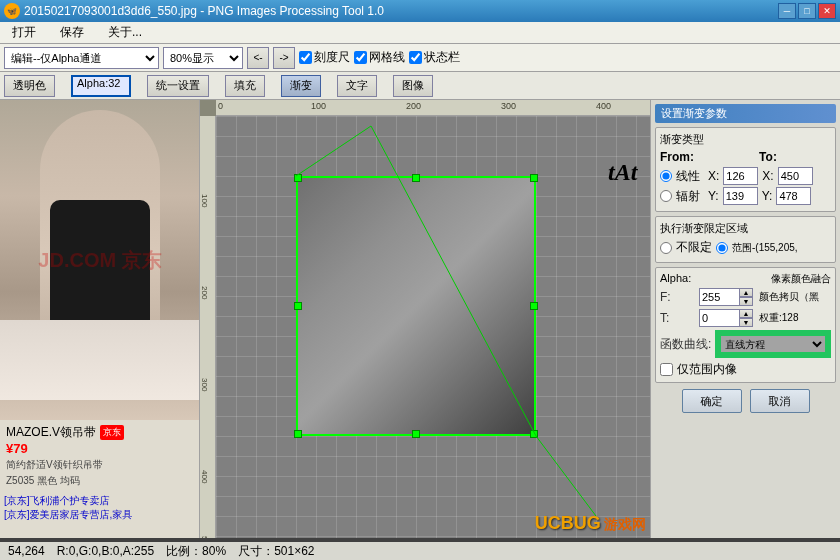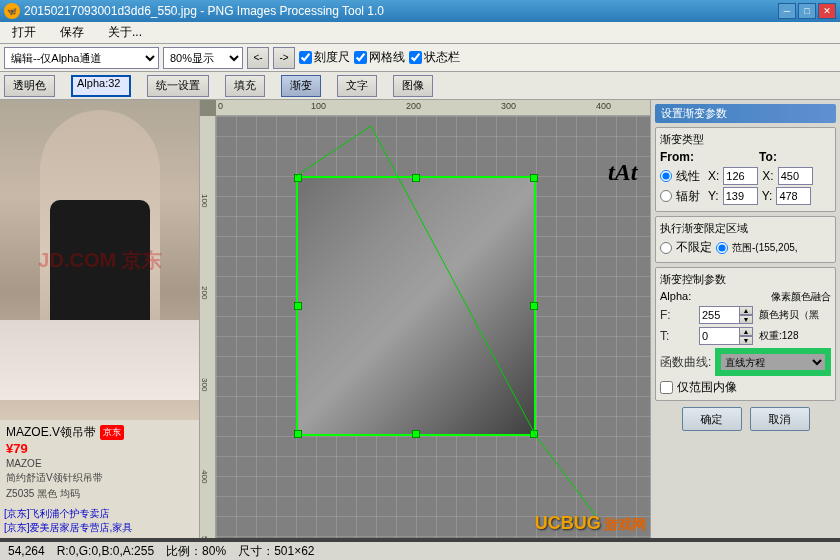--- a/index.html
+++ b/index.html
@@ -415,21 +415,20 @@
       <div class="shirt"></div>
       <div style="position:absolute;bottom:20px;left:0;right:0;height:80px;background:linear-gradient(to bottom,#e0d8d0,#f0e8e0);"></div>
       <div class="jd-watermark">JD.COM 京东</div>
     </div>
     <div id="product-info">
       <div class="product-brand">
         <span>MAZOE.V领吊带</span>
         <span class="jd-badge">京东</span>
       </div>
       <div class="product-price">¥79</div>
-      <div class="product-desc">MAZOE</div>
       <div class="product-desc">简约舒适V领针织吊带</div>
       <div class="product-desc">Z5035 黑色 均码</div>
     </div>
     <div id="links-panel">
       <div class="link-item">[京东]飞利浦个护专卖店</div>
       <div class="link-item">[京东]爱美居家居专营店,家具</div>
     </div>
   </div>
 
   <div id="canvas-area" style="position:relative;">
@@ -518,21 +517,20 @@
       <div class="section-label">执行渐变限定区域</div>
       <div class="radio-row">
         <input type="radio" name="rangeopt" style="">
         <span>不限定</span>
         <input type="radio" name="rangeopt" checked="" style="">
         <span style="font-size:10px;">范围-(155,205,</span>
       </div>
     </div>
 
     <div class="section-group">
-      <div class="section-label">渐变控制参数</div>
       <div style="display:flex;justify-content:space-between;margin-bottom:2px;">
         <span style="font-size:11px;">Alpha:</span>
         <span style="font-size:10px;">像素颜色融合</span>
       </div>
       <div class="param-row">
         <span class="param-label">F:</span>
         <div class="spinbox">
           <input type="text" value="255" style="">
           <div class="spin-btns">
             <div class="spin-btn">▲</div>

